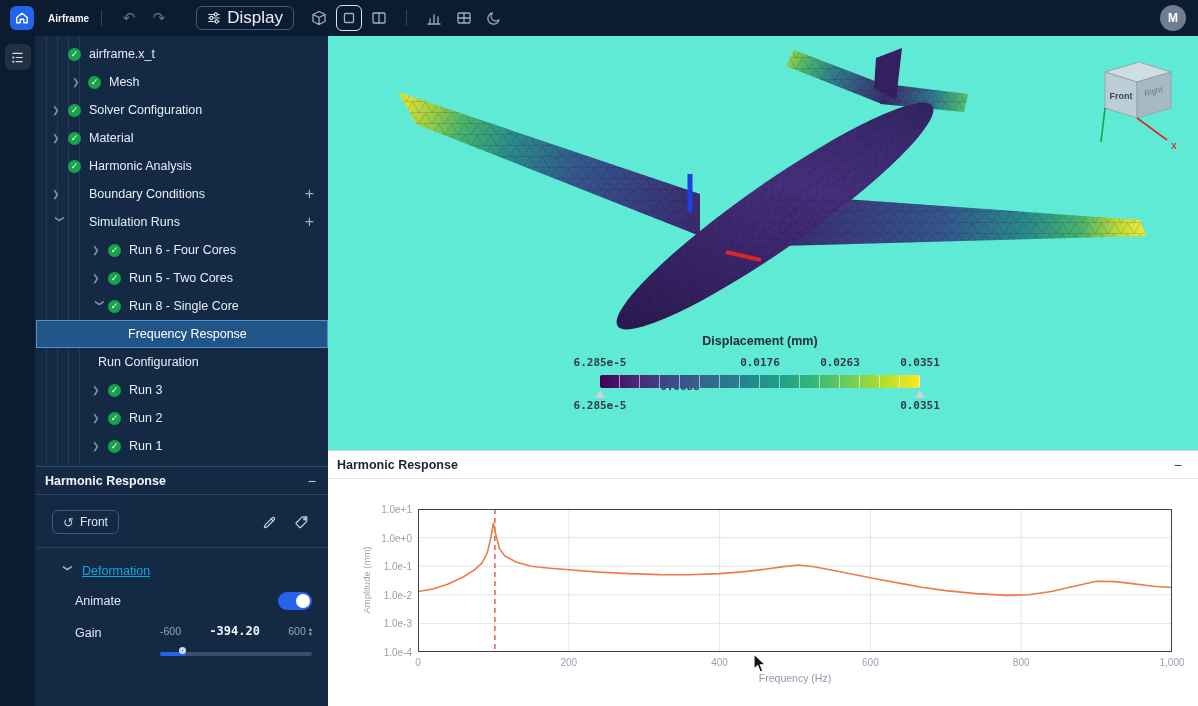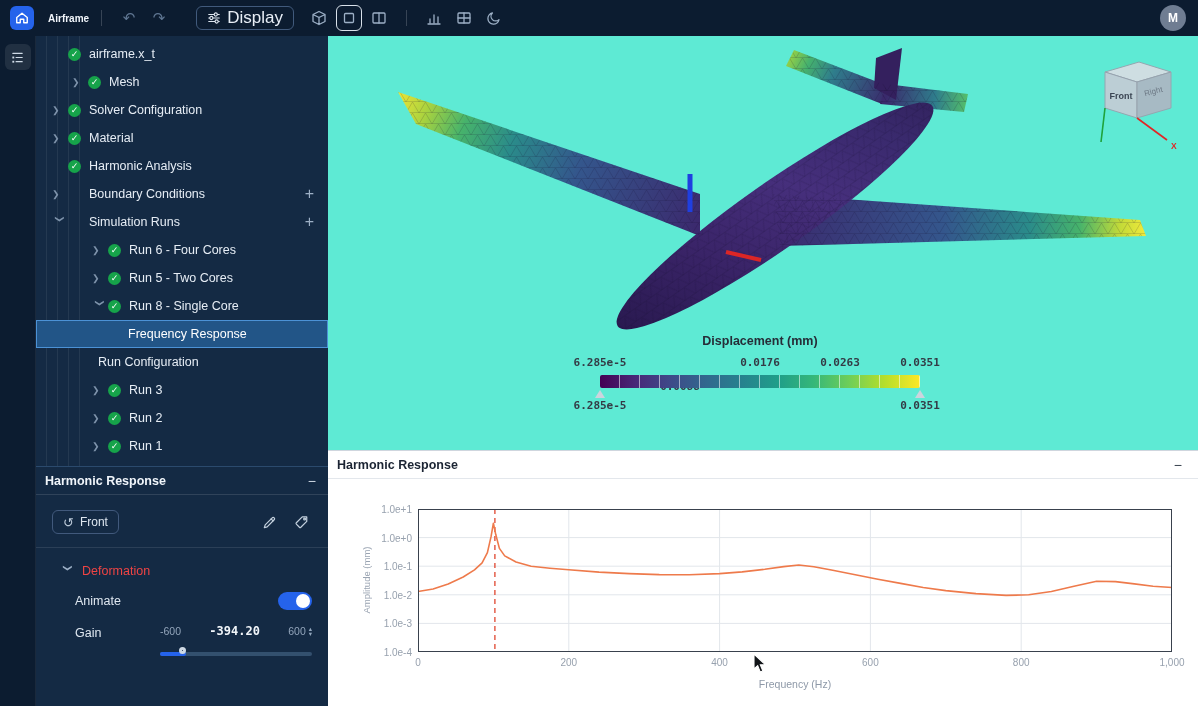--- a/index.html
+++ b/index.html
@@ -41,21 +41,21 @@
   .inspector { position:absolute; left:36px; top:466px; width:292px; height:240px; background:#142a44; border-top:1px solid #2b4a6d; color:#e6edf5; }
   .insp-header { height:28px; display:flex; align-items:center; padding:0 12px 0 9px; border-bottom:1px solid rgba(255,255,255,.12); }
   .insp-title { font-size:12.5px; font-weight:700; color:#f0f5fa; }
   .collapse-btn { margin-left:auto; color:#cfd9e3; font-size:14px; line-height:14px; }
   .insp-row1 { display:flex; align-items:center; padding:15px 16px 13px; border-bottom:1px solid rgba(255,255,255,.10); }
   .reset-btn { height:24px; border:1px solid #41597c; border-radius:6px; color:#dde6ef; font-size:12px; display:flex; align-items:center; gap:6px; padding:0 10px; }
   .reset-glyph { font-size:13px; color:#b9c7d6; }
   .insp-row1 .tools { margin-left:auto; display:flex; gap:10px; }
   .ghost-btn { width:22px; height:22px; display:flex; align-items:center; justify-content:center; }
   .section-row { display:flex; align-items:center; padding:16px 16px 0 24px; }
-  .section-label { font-size:12.5px; color:#ef4444; margin-left:6px; }
+  .section-label { font-size:12.5px; color:#0ea5e9; margin-left:6px;text-decoration:underline; }
   .ctl-row { display:flex; align-items:flex-start; padding:14px 16px 0 39px; }
   .ctl-label { font-size:12.5px; color:#dfe7f0; padding-top:2px; }
   .toggle { margin-left:auto; width:34px; height:18px; border-radius:9px; background:#2563eb; position:relative; }
   .toggle .knob { position:absolute; right:2px; top:2px; width:14px; height:14px; border-radius:50%; background:#fff; }
   .gain-right { margin-left:auto; width:152px; }
   .gain-vals { display:flex; align-items:center; font-size:10.5px; color:#93a5bb; }
   .gain-cur { flex:1; text-align:center; font-family:"DejaVu Sans Mono",monospace; font-size:12px; font-weight:700; color:#f1f5f9; }
   .stepper { display:flex; flex-direction:column; margin-left:3px; color:#93a7bd; font-size:6.5px; line-height:5px; }
   .slider { position:relative; height:16px; margin-top:8px; }
   .slider .track { position:absolute; left:0; right:0; top:6px; height:4px; border-radius:2px; background:#33506e; }
@@ -84,21 +84,21 @@
   .chart-collapse { margin-left:auto; color:#39424f; font-size:14px; }
   .chart-legend { position:absolute; left:90px; top:40px; width:754px; display:flex; justify-content:center; gap:18px; }
   .legend-item { display:flex; align-items:center; gap:6px; }
   .legend-marker { width:24px; height:2px; position:relative; }
   .legend-dot { position:absolute; left:8.5px; top:-2.5px; width:7px; height:7px; border-radius:50%; }
   .legend-text { font-size:11.5px; }
   #plot-svg { position:absolute; left:90px; top:58px; }
   .ytick { position:absolute; width:54px; text-align:right; font-size:10px; color:#97a1ae; }
   .xtick { position:absolute; transform:translateX(-50%); font-size:10px; color:#97a1ae; }
   .ylab { position:absolute; left:38px; top:129px; transform:translate(-50%,-50%) rotate(-90deg); font-size:9.5px; color:#9aa4b2; white-space:nowrap; }
-  .xlab { position:absolute; left:467px; top:227px; transform:translateX(-50%); font-size:10.5px; color:#8e99a8; }
+  .xlab { position:absolute; left:467px; top:221px; transform:translateX(-50%); font-size:10.5px; color:#8e99a8; }
 
   .cursor { position:absolute; left:753px; top:653px; z-index:50; pointer-events:none; }
 </style>
 </head>
 <body>
 
 <div class="topbar">
   <button class="home-btn">
     <svg class="icon" width="14" height="14" viewBox="0 0 16 16" style="stroke:#fff;stroke-width:1.6">
         <path d="M2 7.5 L8 2.5 L14 7.5 V13.5 H10 V9.5 H6 V13.5 H2 Z"></path>

